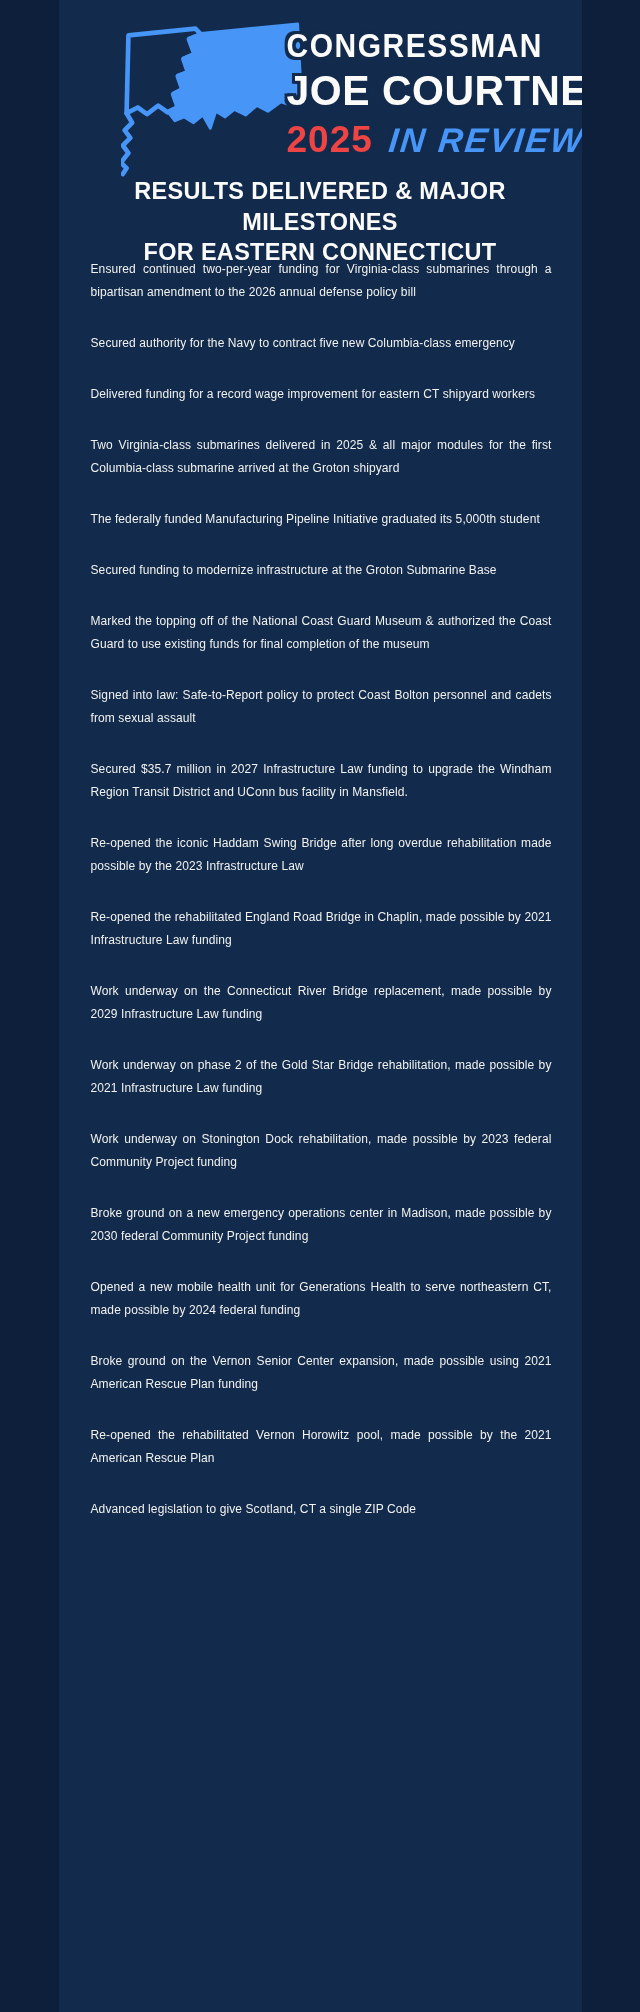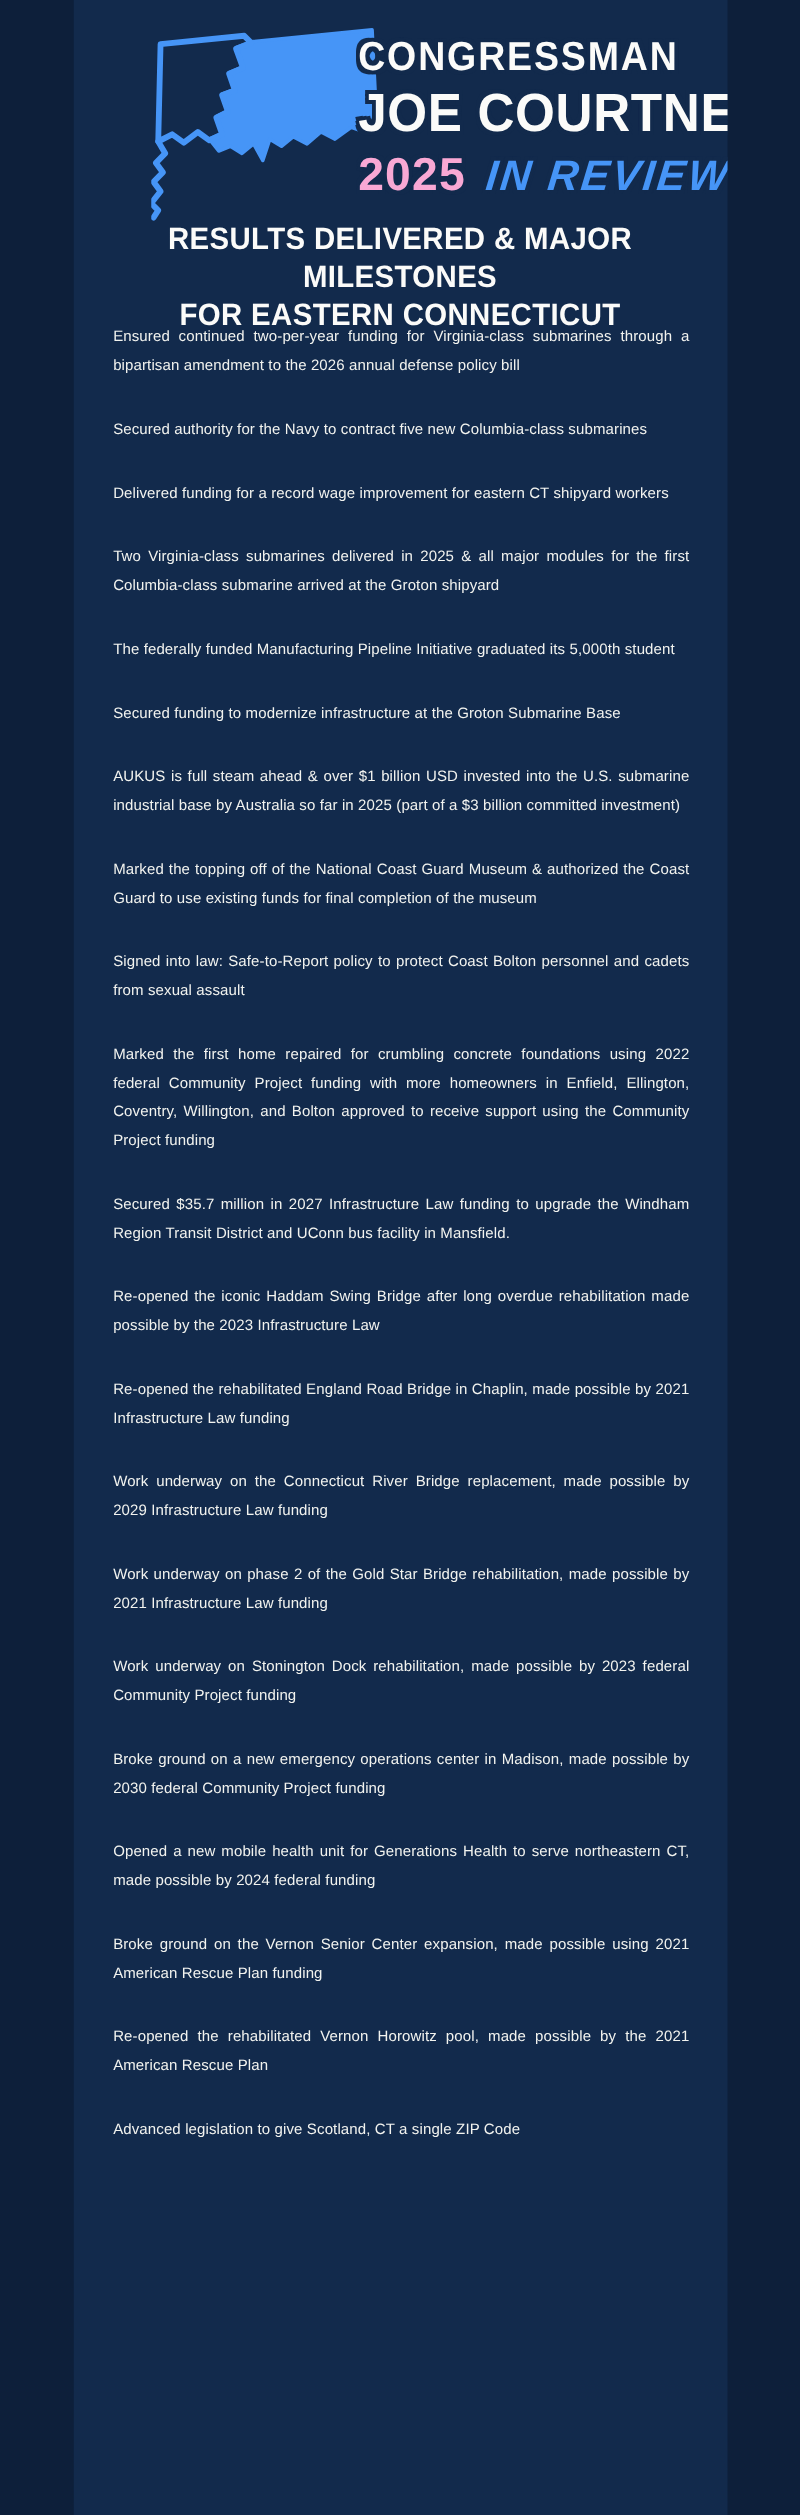--- a/index.html
+++ b/index.html
@@ -29,21 +29,21 @@
   }
   .kicker{
     font-size:30px;font-weight:700;color:#FBFBF9;
     letter-spacing:1.5px;line-height:1;transform:scaleY(1.08);transform-origin:left top;
   }
   .name{
     font-size:41px;font-weight:700;color:#FBFBF9;
     letter-spacing:0.5px;line-height:1;margin-top:9px;transform:scaleY(1.05);transform-origin:left top;
   }
   .yearline{margin-top:11px;line-height:1;}
-  .year{font-size:37px;font-weight:700;color:#f9a8d4;letter-spacing:1px;}
+  .year{font-size:37px;font-weight:700;color:#ef4444;letter-spacing:1px;}
   .tagline{
     display:inline-block;font-size:34px;font-weight:700;font-style:italic;
     color:var(--blue);margin-left:12px;transform:skewX(-6deg);
     letter-spacing:2px;
   }
   .subtitle{
     position:absolute;left:0;top:176px;width:100%;
     text-align:center;color:#FBFBF9;font-weight:700;
     font-size:23.5px;line-height:29px;letter-spacing:0.3px;
     transform:scaleY(1.05);transform-origin:center top;
@@ -86,29 +86,27 @@
     </div>
 
     <div class="subtitle">
       <div>RESULTS DELIVERED &amp; MAJOR MILESTONES</div>
       <div>FOR EASTERN CONNECTICUT</div>
     </div>
   </div>
 
   <div class="list">
       <p class="item">Ensured continued two-per-year funding for Virginia-class submarines through a bipartisan amendment to the 2026 annual defense policy bill</p>
-      <p class="item">Secured authority for the Navy to contract five new Columbia-class submarines</p>
+      <p class="item">Secured authority for the Navy to contract five new Columbia-class emergency</p>
       <p class="item">Delivered funding for a record wage improvement for eastern CT shipyard workers</p>
       <p class="item">Two Virginia-class submarines delivered in 2025 &amp; all major modules for the first Columbia-class submarine arrived at the Groton shipyard</p>
       <p class="item">The federally funded Manufacturing Pipeline Initiative graduated its 5,000th student</p>
       <p class="item">Secured funding to modernize infrastructure at the Groton Submarine Base</p>
-      <p class="item">AUKUS is full steam ahead &amp; over $1 billion USD invested into the U.S. submarine industrial base by Australia so far in 2025 (part of a $3 billion committed investment)</p>
       <p class="item">Marked the topping off of the National Coast Guard Museum &amp; authorized the Coast Guard to use existing funds for final completion of the museum</p>
       <p class="item">Signed into law: Safe-to-Report policy to protect Coast Bolton personnel and cadets from sexual assault</p>
-      <p class="item">Marked the first home repaired for crumbling concrete foundations using 2022 federal Community Project funding with more homeowners in Enfield, Ellington, Coventry, Willington, and Bolton approved to receive support using the Community Project funding</p>
       <p class="item">Secured $35.7 million in 2027 Infrastructure Law funding to upgrade the Windham Region Transit District and UConn bus facility in Mansfield.</p>
       <p class="item">Re-opened the iconic Haddam Swing Bridge after long overdue rehabilitation made possible by the 2023 Infrastructure Law</p>
       <p class="item">Re-opened the rehabilitated England Road Bridge in Chaplin, made possible by 2021 Infrastructure Law funding</p>
       <p class="item">Work underway on the Connecticut River Bridge replacement, made possible by 2029 Infrastructure Law funding</p>
       <p class="item">Work underway on phase 2 of the Gold Star Bridge rehabilitation, made possible by 2021 Infrastructure Law funding</p>
       <p class="item">Work underway on Stonington Dock rehabilitation, made possible by 2023 federal Community Project funding</p>
       <p class="item">Broke ground on a new emergency operations center in Madison, made possible by 2030 federal Community Project funding</p>
       <p class="item">Opened a new mobile health unit for Generations Health to serve northeastern CT, made possible by 2024 federal funding</p>
       <p class="item">Broke ground on the Vernon Senior Center expansion, made possible using 2021 American Rescue Plan funding</p>
       <p class="item">Re-opened the rehabilitated Vernon Horowitz pool, made possible by the 2021 American Rescue Plan</p>

